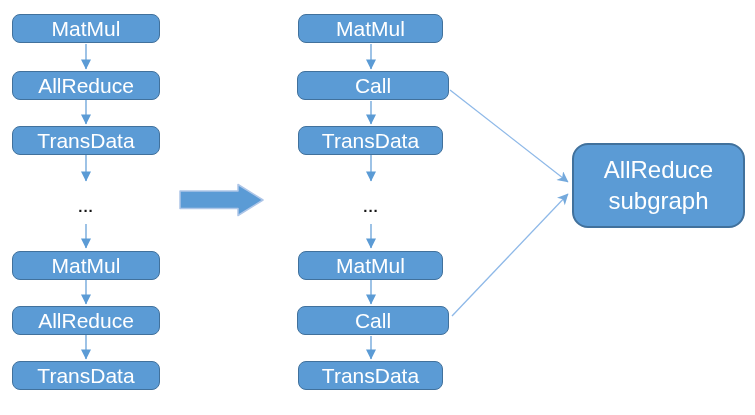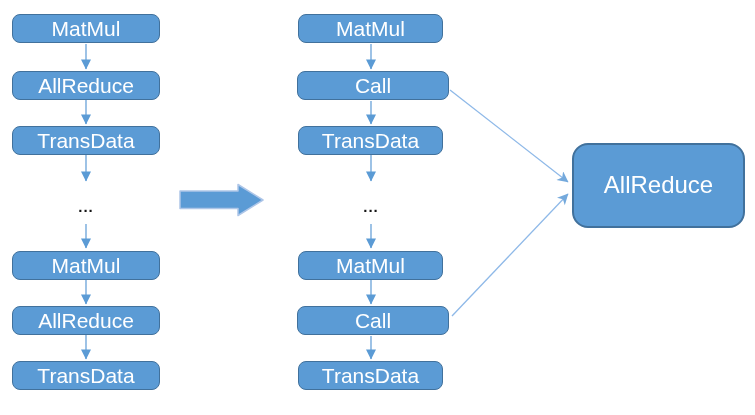--- a/index.html
+++ b/index.html
@@ -104,15 +104,16 @@
   <div class="node h29" style="left:298px; top:14px; width:145px;">MatMul</div>
   <div class="node h29" style="left:297px; top:71px; width:152px;">Call</div>
   <div class="node h29" style="left:298px; top:126px; width:145px;">TransData</div>
   <div class="ellipsis" style="left:349px; top:198px;">...</div>
   <div class="node h29" style="left:298px; top:251px; width:145px;">MatMul</div>
   <div class="node h29" style="left:297px; top:306px; width:152px;">Call</div>
   <div class="node h29" style="left:298px; top:361px; width:145px;">TransData</div>
 
   <div class="subgraph-node">
     <span>AllReduce</span>
+    <span>subgraph</span>
   </div>
 
 </div>
 
 </body></html>

